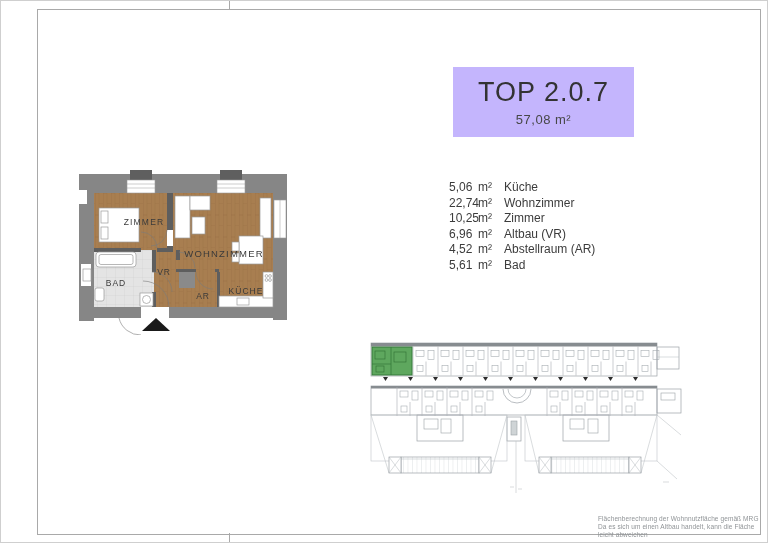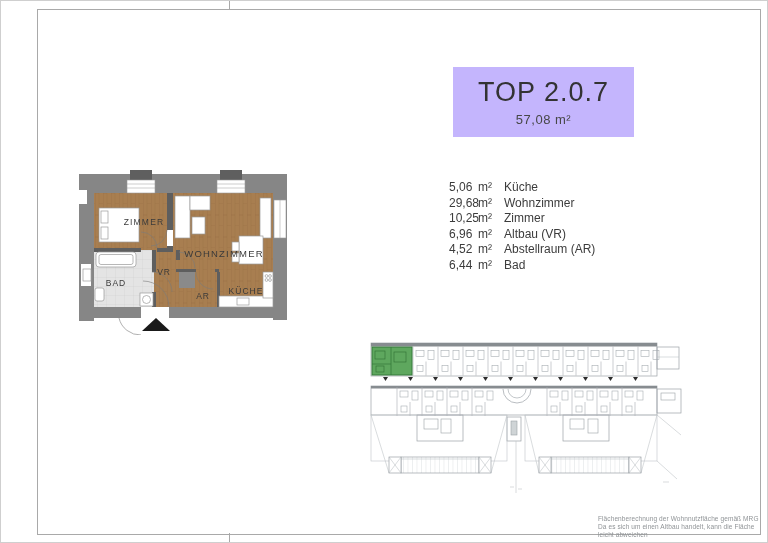--- a/index.html
+++ b/index.html
@@ -52,41 +52,41 @@
     <div class="area">57,08 m²</div>
   </div>
 
   <div class="room-list">
     <div class="room-row">
       <span class="num">5,06</span>
       <span class="unit">m²</span>
       <span class="name">Küche</span>
     </div>
     <div class="room-row">
-      <span class="num">29,68</span>
+      <span class="num">22,74</span>
       <span class="unit">m²</span>
       <span class="name">Wohnzimmer</span>
     </div>
     <div class="room-row">
       <span class="num">10,25</span>
       <span class="unit">m²</span>
       <span class="name">Zimmer</span>
     </div>
     <div class="room-row">
       <span class="num">6,96</span>
       <span class="unit">m²</span>
       <span class="name">Altbau (VR)</span>
     </div>
     <div class="room-row">
       <span class="num">4,52</span>
       <span class="unit">m²</span>
       <span class="name">Abstellraum (AR)</span>
     </div>
     <div class="room-row">
-      <span class="num">6,44</span>
+      <span class="num">5,61</span>
       <span class="unit">m²</span>
       <span class="name">Bad</span>
     </div>
   </div>
 
   <svg class="plan-svg" viewBox="0 0 222 175">
     <defs>
       <pattern id="wood" width="8" height="22" patternUnits="userSpaceOnUse">
         <rect width="8" height="22" fill="#a87e50"></rect>
         <line x1="0" y1="0" x2="0" y2="22" stroke="#946b42" stroke-width="0.5"></line>

